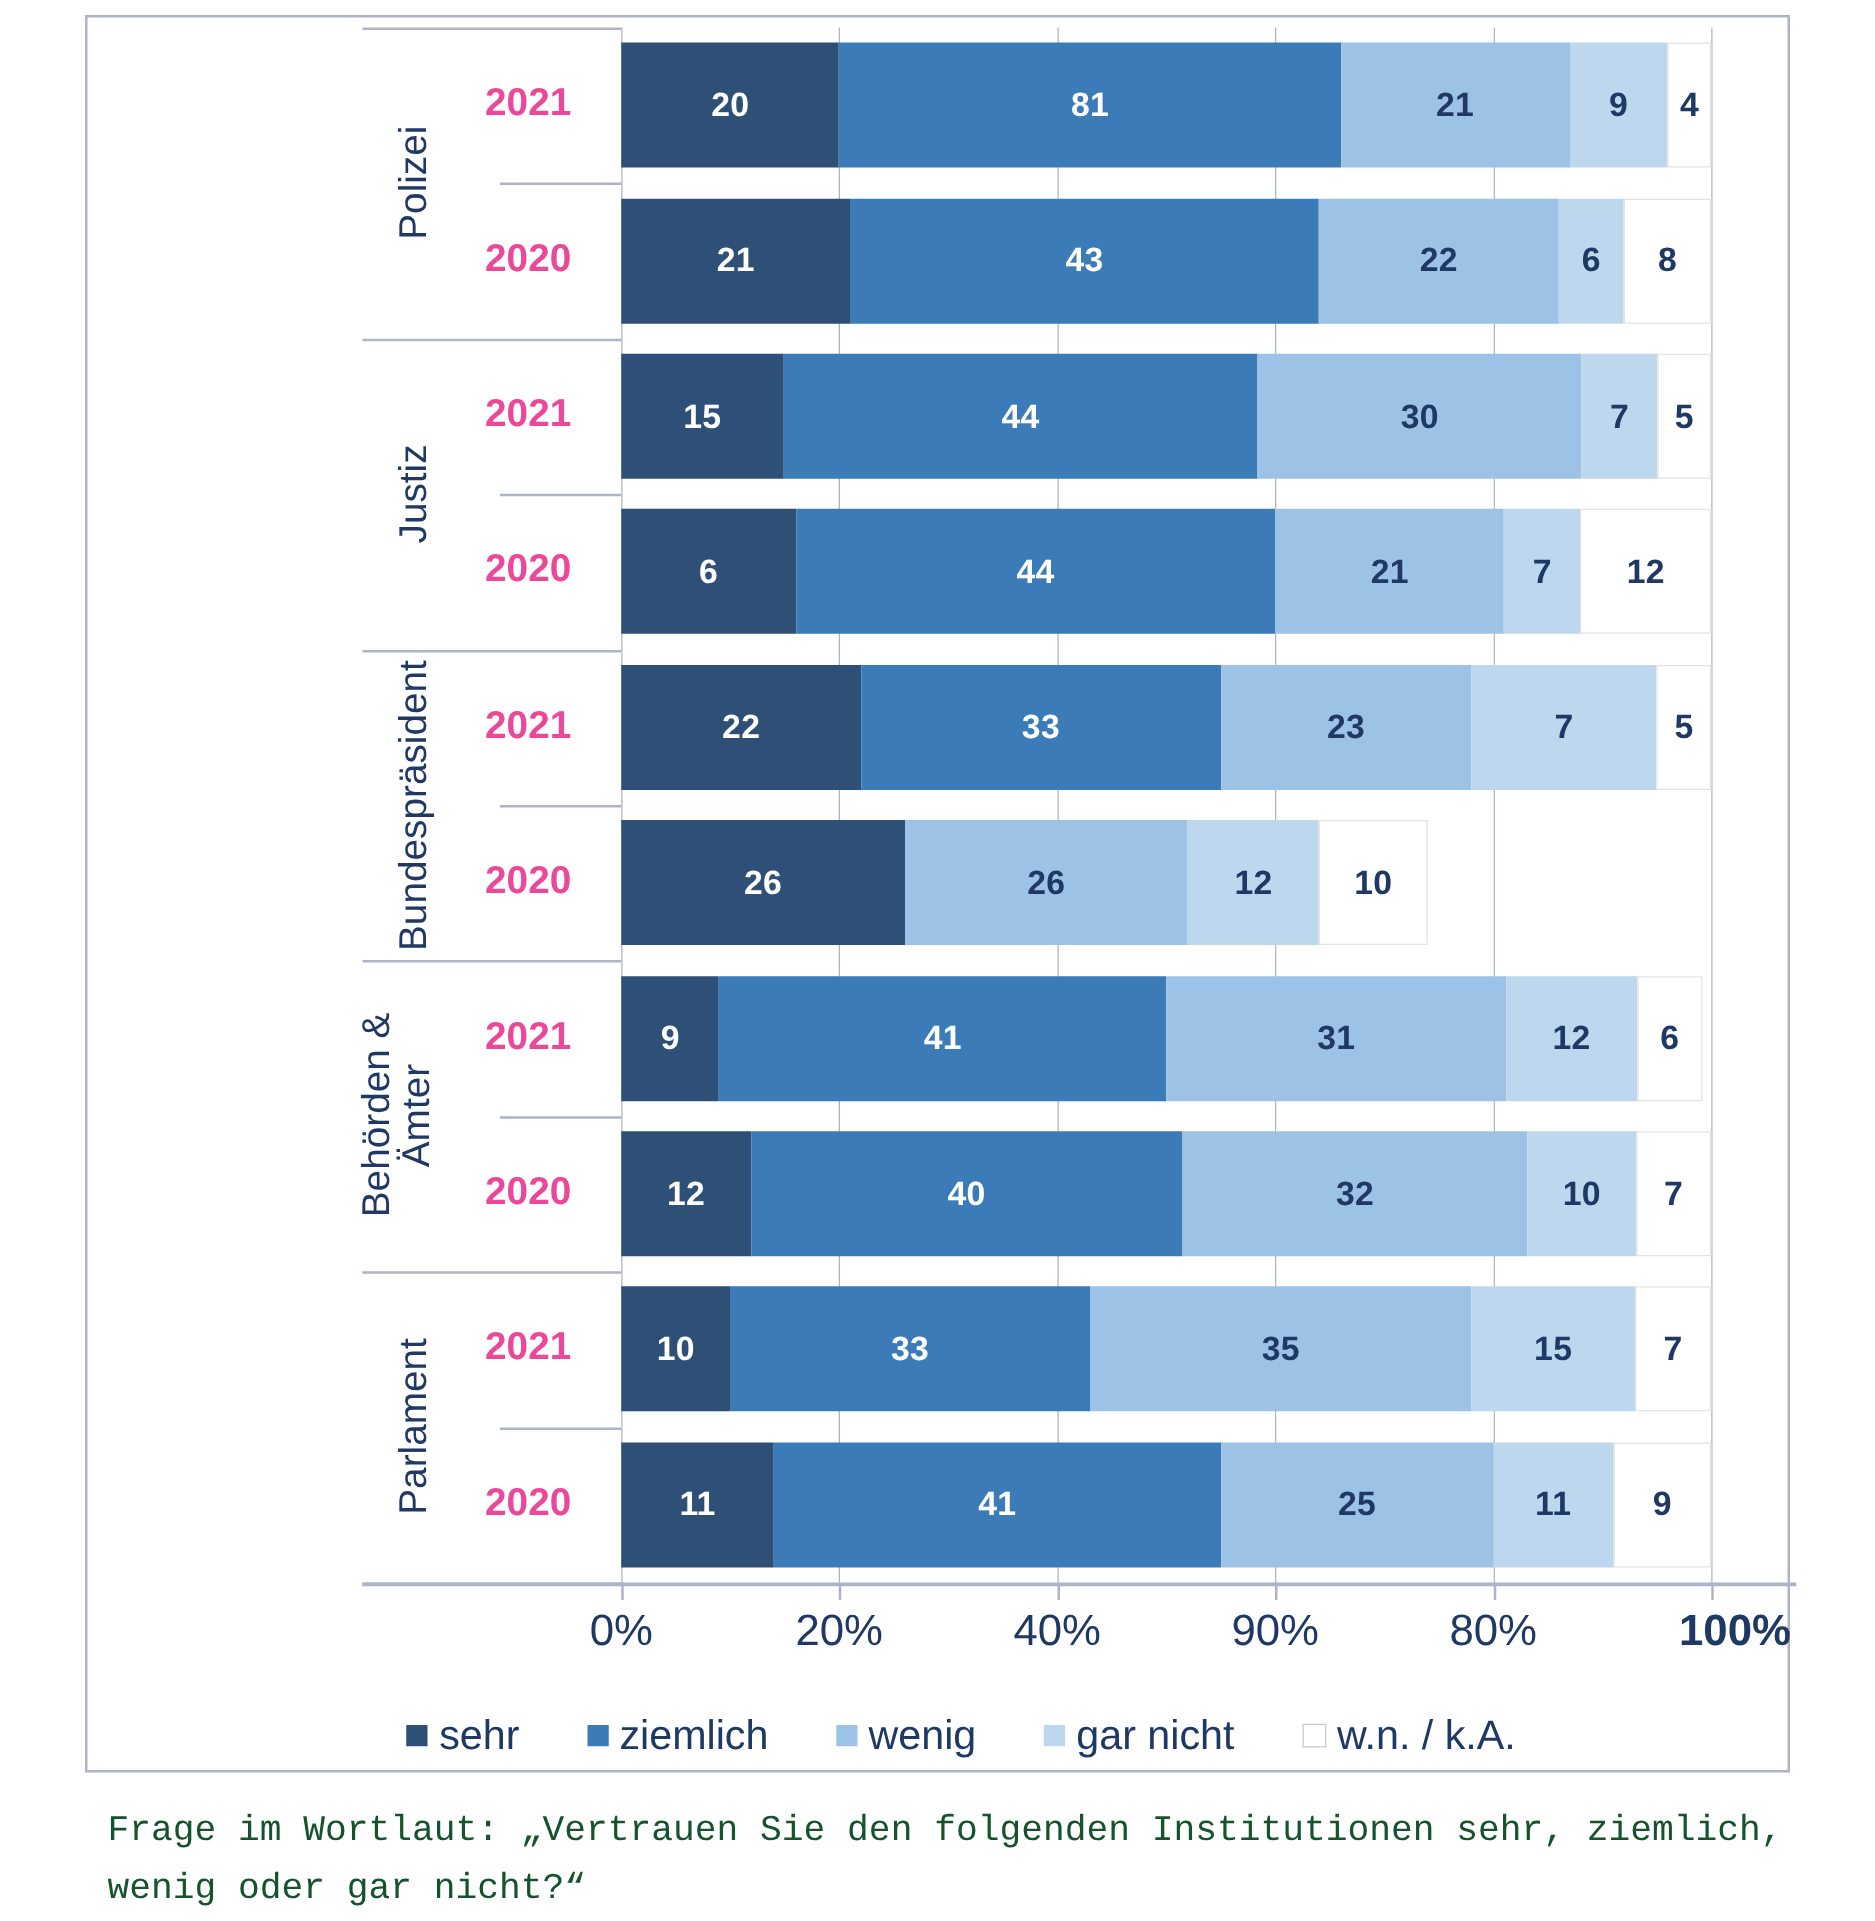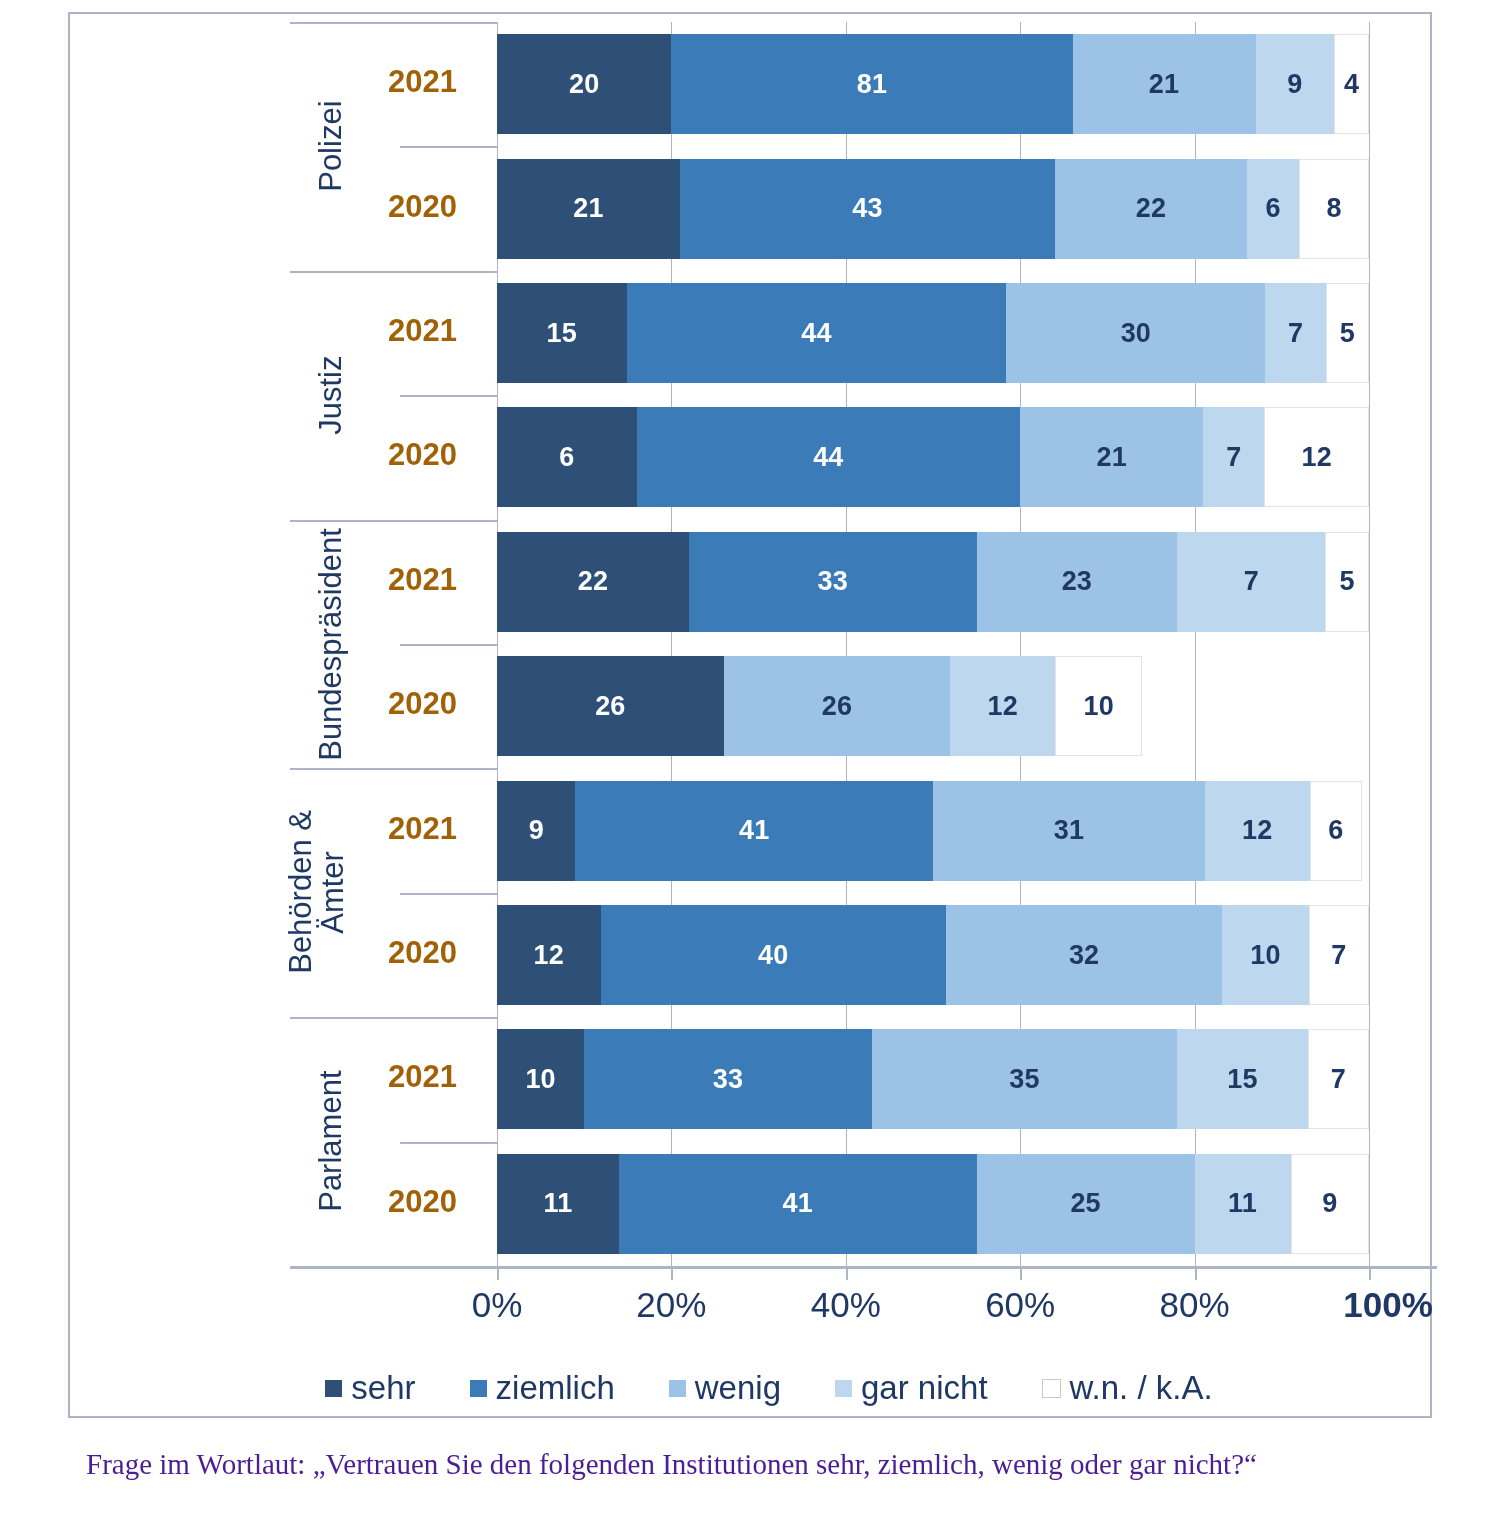--- a/index.html
+++ b/index.html
@@ -72,21 +72,21 @@
   #label-col{
     position:absolute;
     left:0;top:8px;
     width:427px;height:1244px;
   }
   .year-label{
     position:absolute;
     right:40px;
     font-size:31px;
     font-weight:700;
-    color:#a16207;
+    color:#ec4899;
     text-align:right;
     white-space:nowrap;
   }
   .cat-label{
     position:absolute;
     font-size:31px;
     font-weight:400;
     color:#1F3864;
     writing-mode:vertical-rl;
     transform:rotate(180deg);
@@ -167,22 +167,22 @@
   .legend-swatch.s4{background:#ffffff;border:1px solid #C9C9C9;}
 
   
   #caption{
     position:absolute;
     left:86px;
     top:1442px;
     width:1360px;
     font-size:29px;
     line-height:1.58;
-    color:#4c1d95;
-    font-family:Liberation Serif, serif;
+    color:#14532d;
+    font-family:Liberation Mono, monospace;
   }
 </style>
 </head>
 <body>
 
 <div id="chart-frame">
 
   <div id="label-col">
       <div class="year-label" style="top: 42.2px;">2021</div>
       <div class="sep-minor" style="top: 124.4px;"></div>
@@ -395,21 +395,21 @@
 
   <div id="x-axis"></div>
   <div id="x-axis-ticks">
       <div class="xtick" style="left: 427px;"></div>
       <div class="xticklabel" style="left: 427px;">0%</div>
       <div class="xtick" style="left: 601.4px;"></div>
       <div class="xticklabel" style="left: 601.4px;">20%</div>
       <div class="xtick" style="left: 775.8px;"></div>
       <div class="xticklabel" style="left: 775.8px;">40%</div>
       <div class="xtick" style="left: 950.2px;"></div>
-      <div class="xticklabel" style="left: 950.2px;">60%</div>
+      <div class="xticklabel" style="left: 950.2px;">90%</div>
       <div class="xtick" style="left: 1124.6px;"></div>
       <div class="xticklabel" style="left: 1124.6px;">80%</div>
       <div class="xtick" style="left: 1299px;"></div>
       <div class="xticklabel" style="left: 1318px; font-weight: bold;">100%</div>
     </div>
 
   <div id="legend">
       <div class="legend-item">
         <span class="legend-swatch s0"></span>
         <span>sehr</span>

